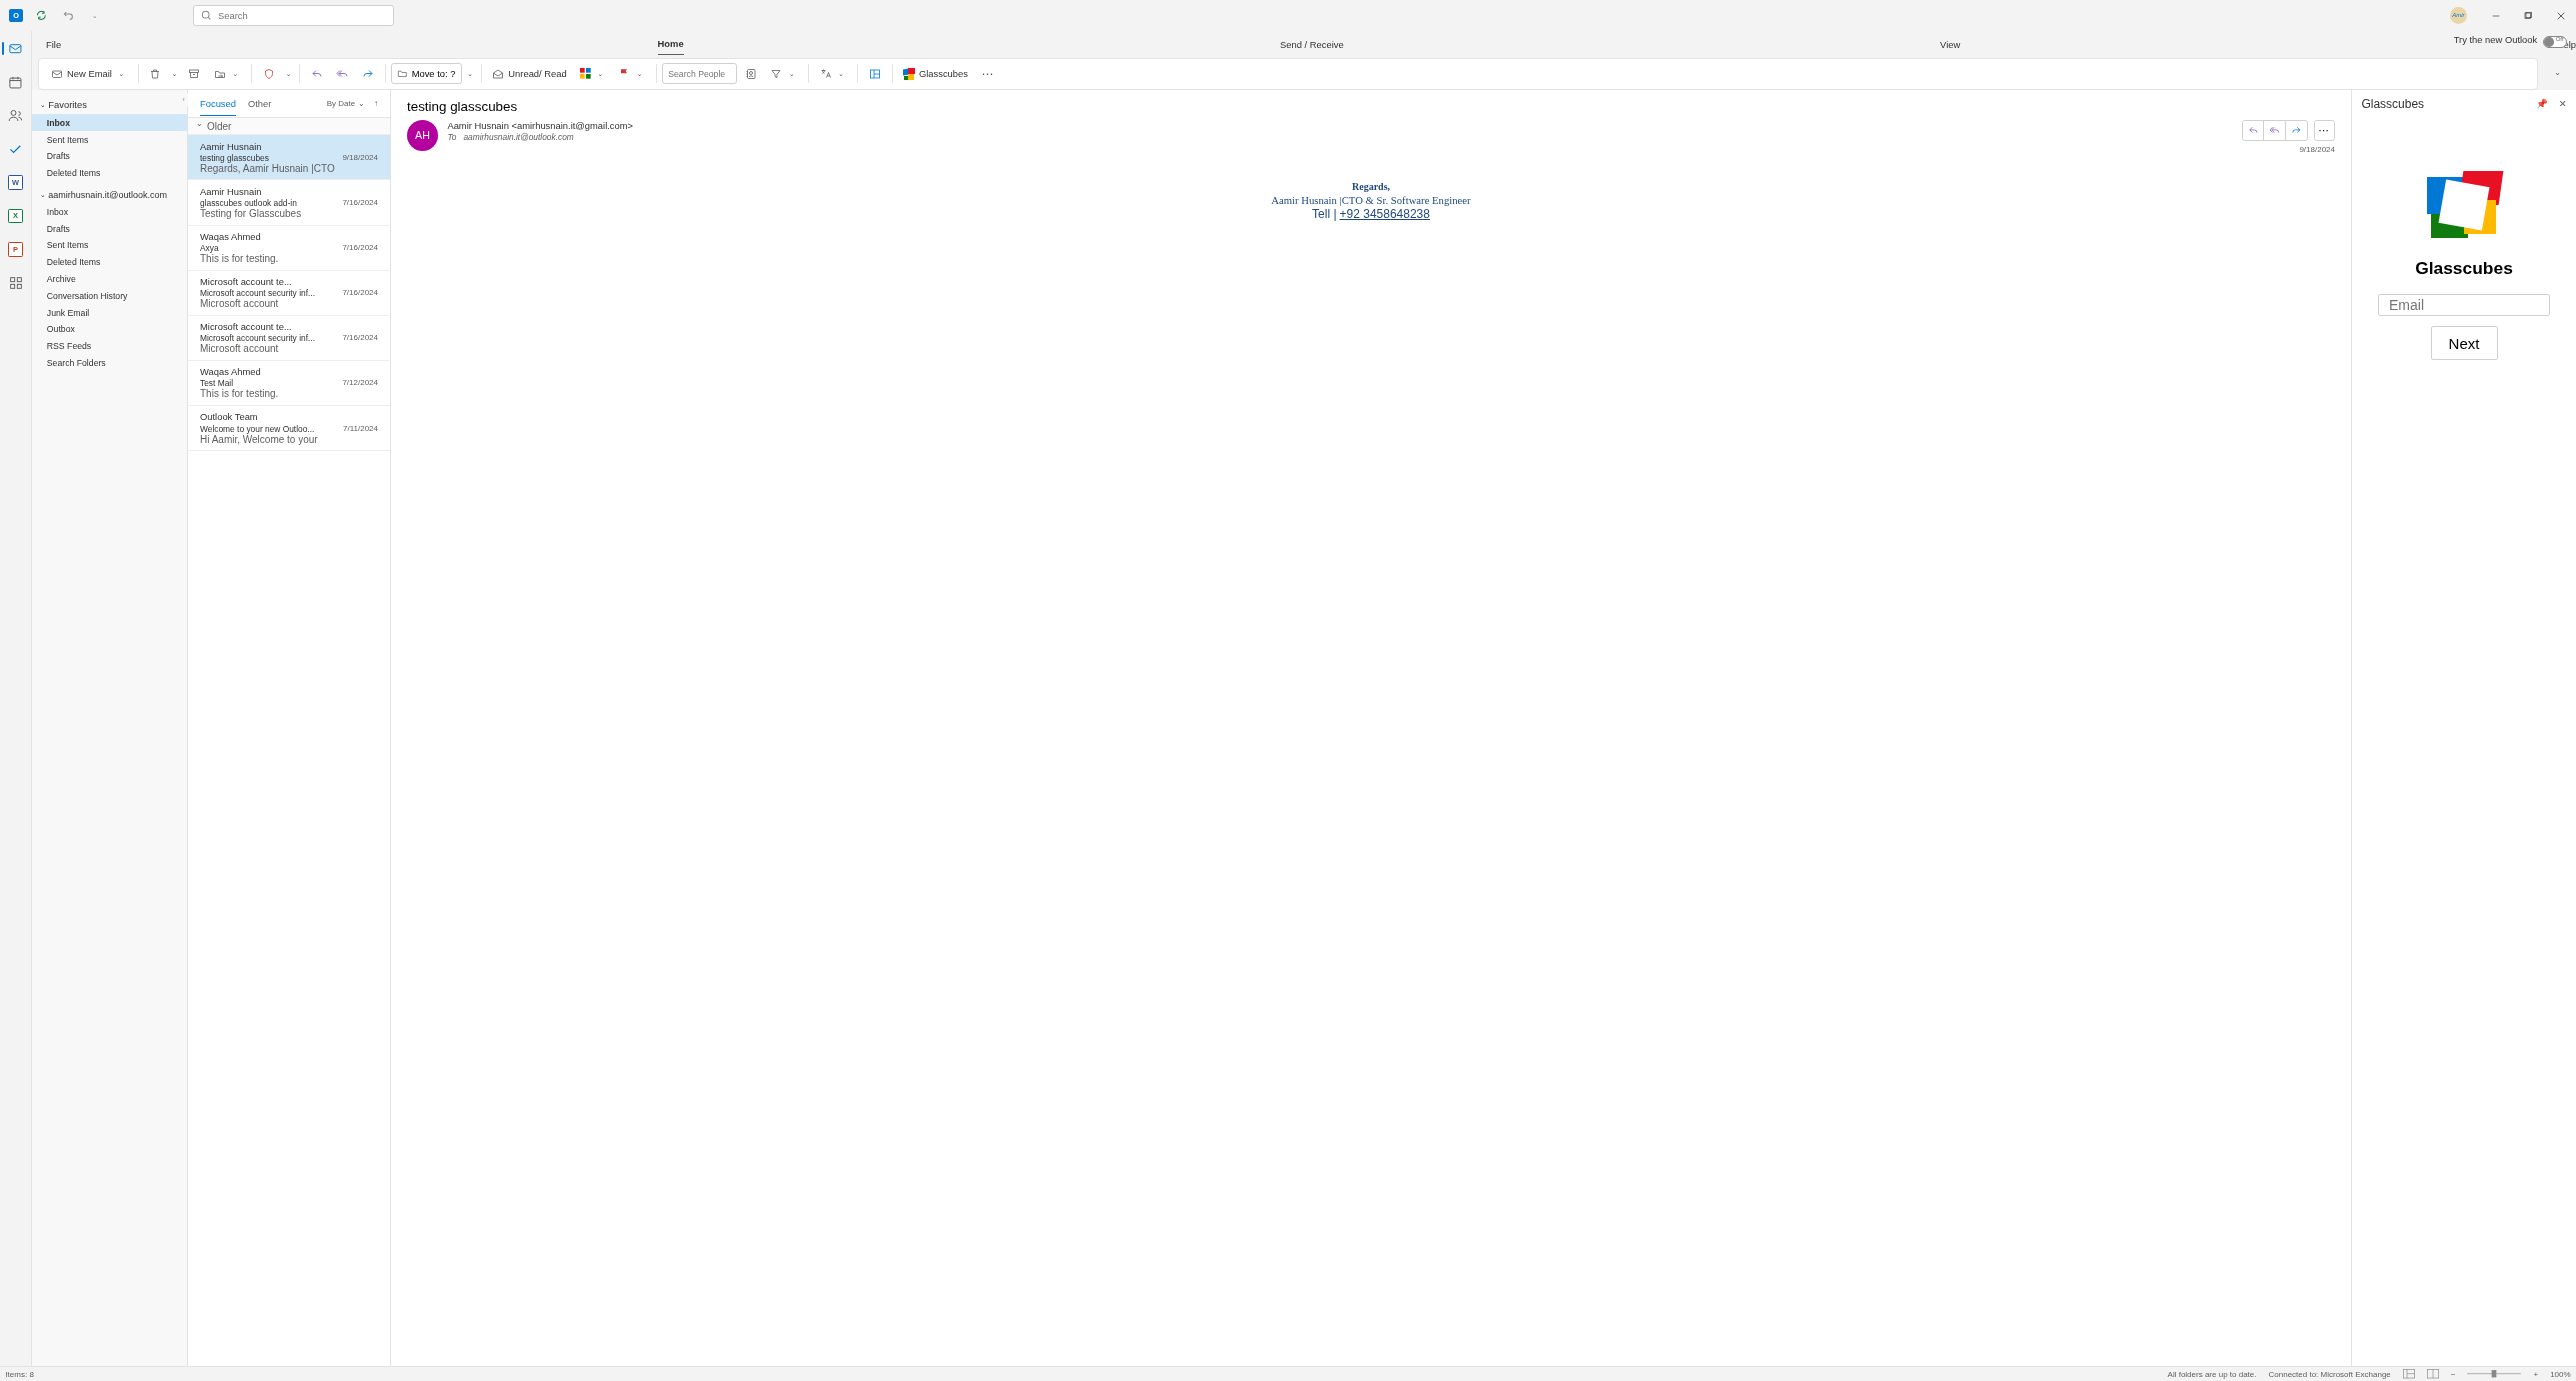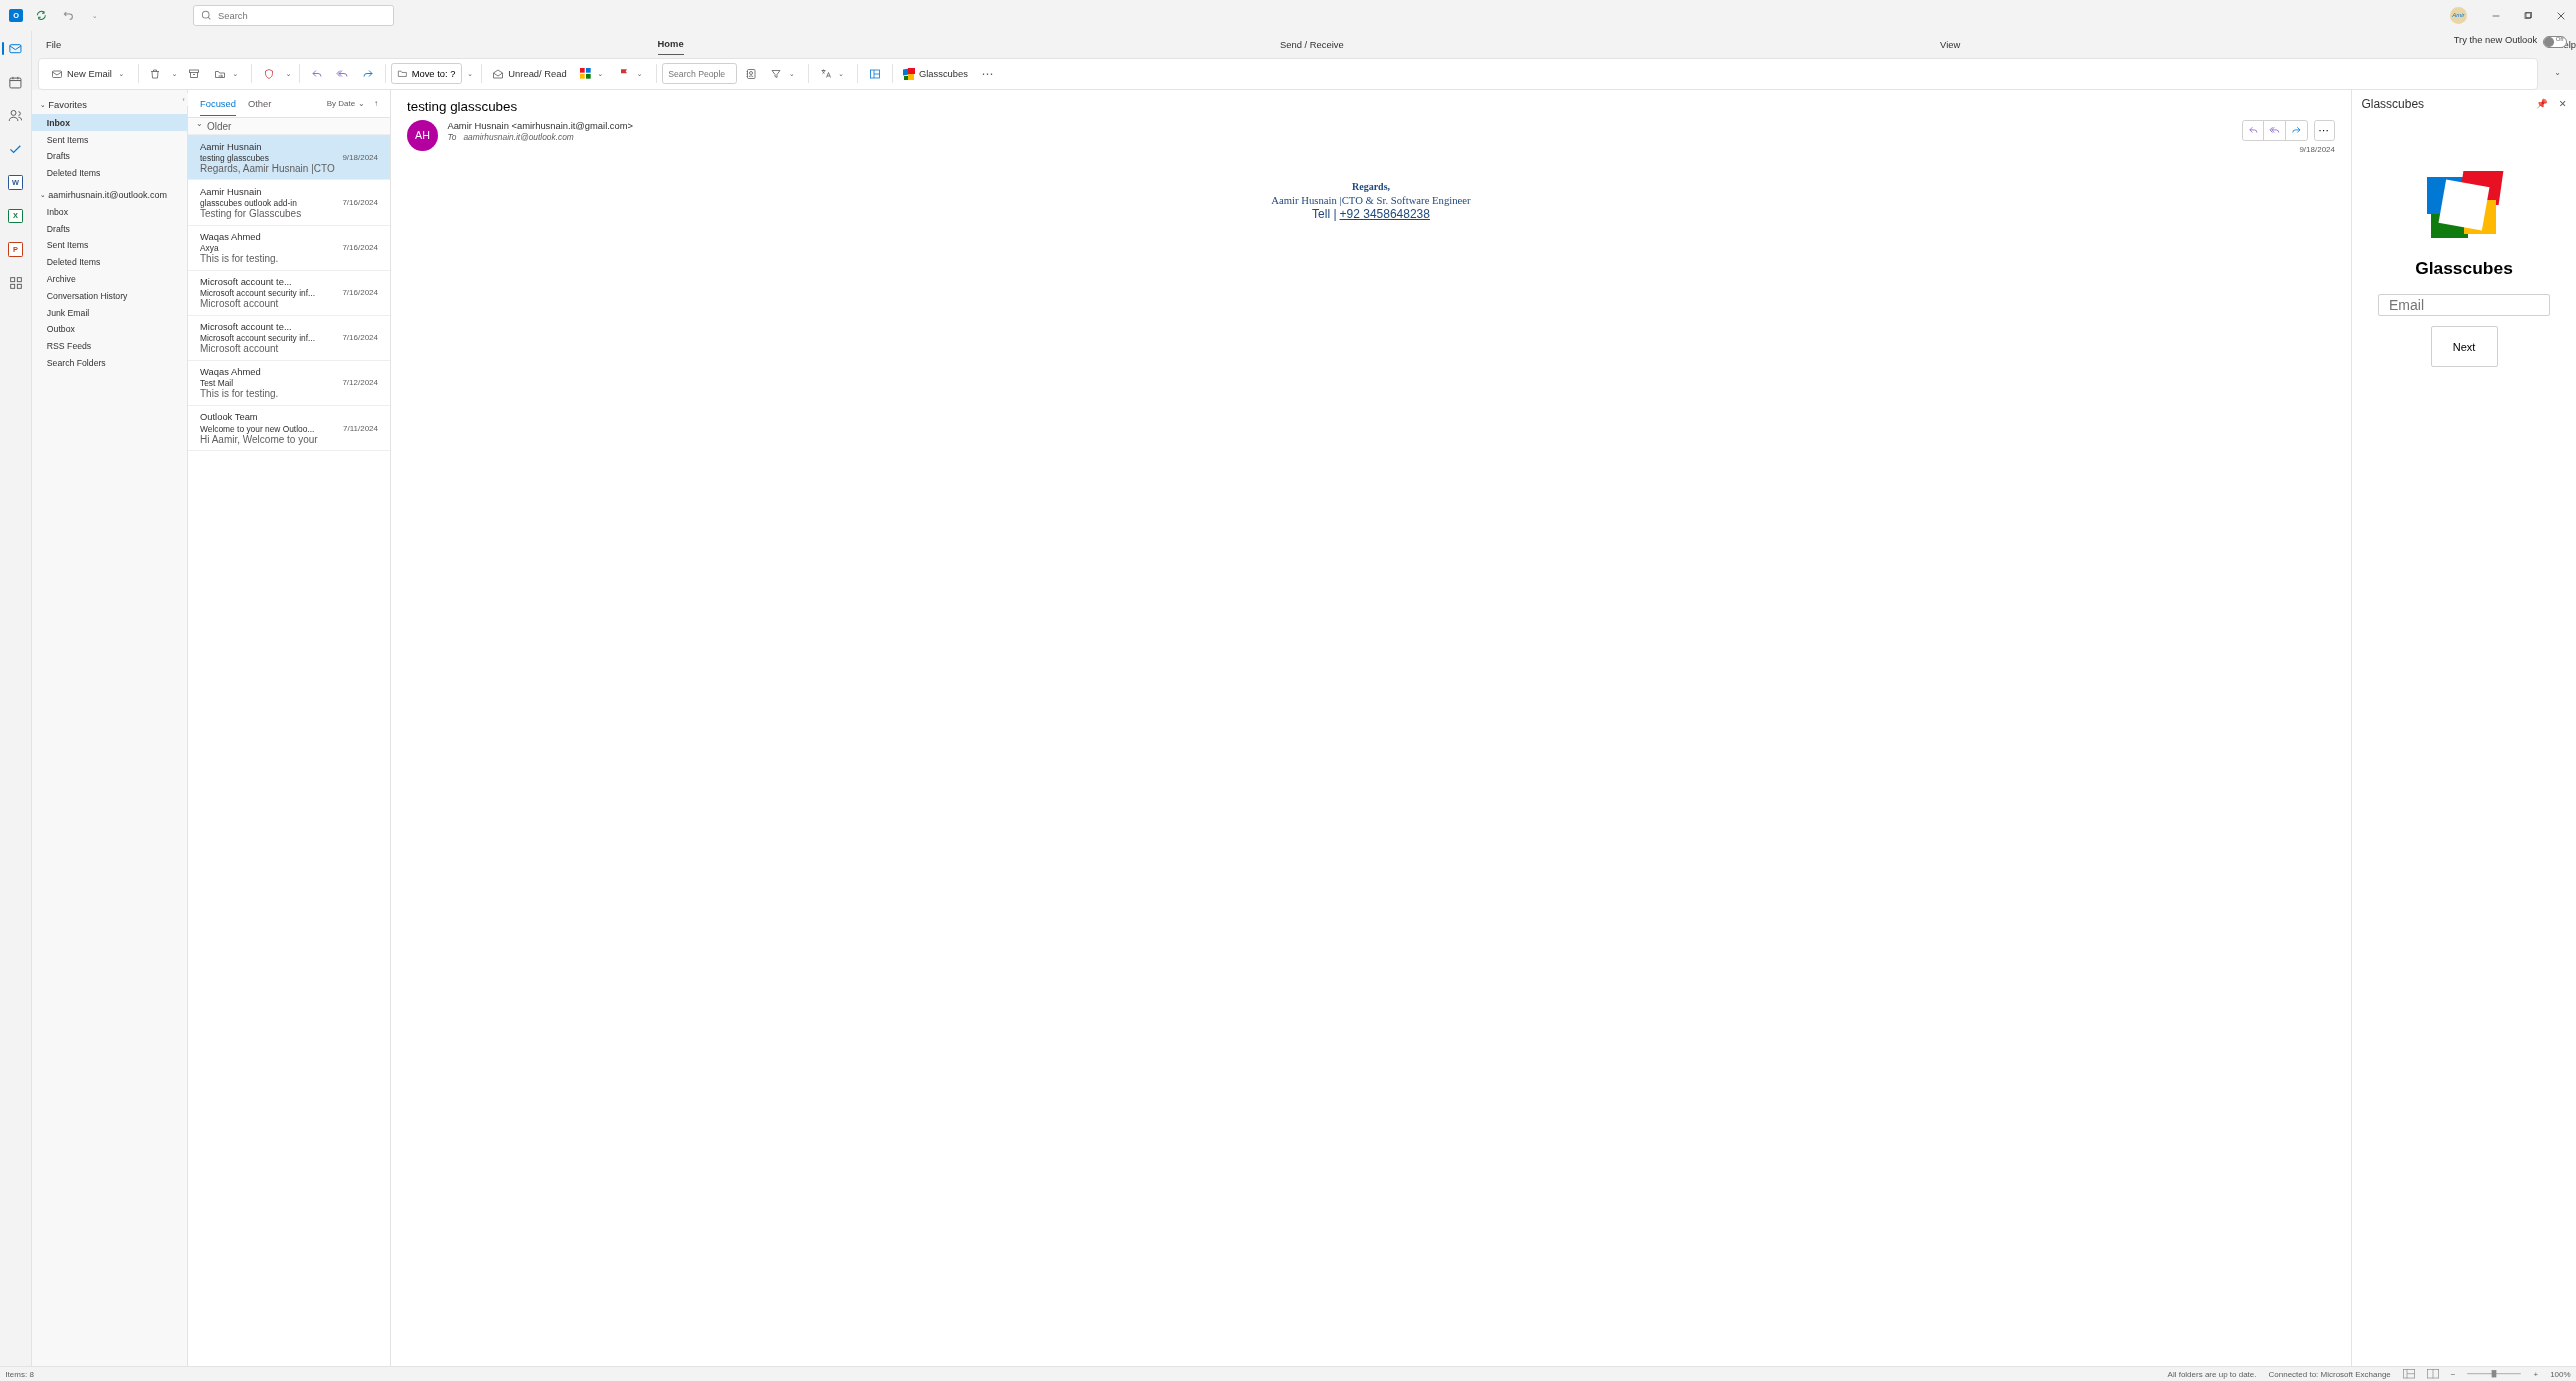--- a/index.html
+++ b/index.html
@@ -112,21 +112,21 @@
   .addin .content { flex:1; display:flex; flex-direction:column; align-items:center; padding-top:54px;}
   .gc-logo { width:74px; height:67px; position:relative; margin-bottom:20px;}
   .gc-logo .q { position:absolute;}
   .gc-logo .red { right:0; top:0; width:40px; height:34px; background:#e81123; transform:skewX(-8deg);}
   .gc-logo .blue { left:0; top:5.4px; width:37px; height:37px; background:#0078d4;}
   .gc-logo .yellow { right:5.4px; bottom:4px; width:32px; height:34px; background:#ffb900;}
   .gc-logo .green { left:4px; bottom:0; width:37px; height:24px; background:#107c10;}
   .gc-logo .white { position:absolute; left:14.8px; top:12px; width:44px; height:44px; background:#fff; transform:rotate(10deg);}
   .addin h2 { font-size:17.4px; font-weight:700; margin-bottom:14.8px;}
   .addin input.email { width:172px; height:21.5px; border:0.7px solid var(--border); border-radius:2px; padding:0 10px; font-size:14px; outline:none; margin-bottom:10.7px;}
-  .addin button.next { width:67px; height:41px; border:0.7px solid var(--border); background:#fff; border-radius:2px; font-size:11px;}
+  .addin button.next { width:67px; height:34px; border:0.7px solid var(--border); background:#fff; border-radius:2px; font-size:15px;}
 
   
   .statusbar { position:absolute; bottom:0; left:0; right:0; height:14.8px; background:#f3f3f3; border-top:0.7px solid #e3e3e3; display:flex; align-items:center; font-size:8px; color:var(--text-sub); padding:0 5.4px;}
   .statusbar .sp { margin-left:auto;}
   .statusbar .sb-item { margin-left:12px; display:flex; align-items:center; gap:2.7px;}
   
   .main { left:0;}
   
   .app-rail-fixed { position:absolute; left:0; top:31px; bottom:14.8px; width:32px; background:#f3f3f3; border-right:0.7px solid #e3e3e3; display:flex; flex-direction:column; align-items:center; padding-top:2.7px; gap:4px; z-index:5;}
   .app-rail-fixed .ai { width:27px; height:29.5px; display:flex; align-items:center; justify-content:center; position:relative; color:#5b5b5b;}

